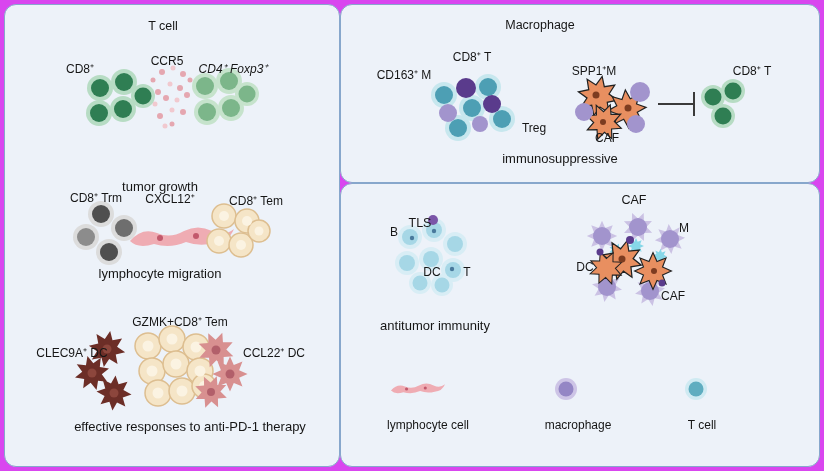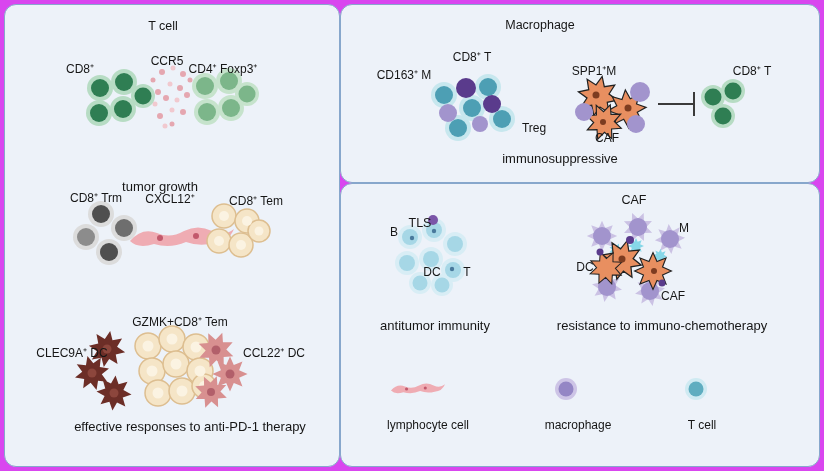--- a/index.html
+++ b/index.html
@@ -268,26 +268,27 @@
     </g>
     <g>
       <circle cx="696" cy="389" r="11" fill="#cfeaf2"></circle>
       <circle cx="696" cy="389" r="7.5" fill="#5fadc0"></circle>
     </g>
   </svg>
 
   <div class="lbl title" style="left:163px;top:27px;">T cell</div>
   <div class="lbl" style="left:80px;top:70px;">CD8⁺</div>
   <div class="lbl" style="left:167px;top:62px;">CCR5</div>
-  <div class="lbl" style="left:223px;top:70px;">CD4⁺ Foxp3⁺</div>
+  <div class="lbl" style="left:233px;top:70px;font-style:italic;">CD4⁺ Foxp3⁺</div>
   <div class="lbl caption" style="left:160px;top:149px;margin-top:38px;">tumor growth</div>
 
   <div class="lbl" style="left:96px;top:199px;">CD8⁺ Trm</div>
   <div class="lbl" style="left:170px;top:200px;">CXCL12⁺</div>
   <div class="lbl" style="left:256px;top:202px;">CD8⁺ Tem</div>
+  <div class="lbl caption" style="left:160px;top:274px;">lymphocyte migration</div>
 
   <div class="lbl" style="left:180px;top:323px;">GZMK+CD8⁺ Tem</div>
   <div class="lbl" style="left:72px;top:354px;">CLEC9A⁺ DC</div>
   <div class="lbl" style="left:274px;top:354px;">CCL22⁺ DC</div>
   <div class="lbl caption" style="left:190px;top:427px;">effective responses to anti-PD-1 therapy</div>
 
   <div class="lbl title" style="left:540px;top:26px;">Macrophage</div>
   <div class="lbl" style="left:472px;top:58px;">CD8⁺ T</div>
   <div class="lbl" style="left:404px;top:76px;">CD163⁺ M</div>
   <div class="lbl" style="left:534px;top:129px;">Treg</div>
@@ -298,19 +299,18 @@
 
   <div class="lbl title" style="left:420px;top:201px;margin-top:23px;">TLS</div>
   <div class="lbl title" style="left:634px;top:201px;">CAF</div>
   <div class="lbl" style="left:394px;top:233px;">B</div>
   <div class="lbl" style="left:432px;top:273px;">DC</div>
   <div class="lbl" style="left:467px;top:273px;">T</div>
   <div class="lbl" style="left:684px;top:229px;">M</div>
   <div class="lbl" style="left:585px;top:268px;">DC</div>
   <div class="lbl" style="left:673px;top:297px;">CAF</div>
   <div class="lbl caption" style="left:435px;top:326px;">antitumor immunity</div>
-  <div class="lbl caption" style="left:662px;top:326px;">resistance to immuno-chemotherapy</div>
 
   <div class="lbl" style="left:428px;top:426px;">lymphocyte cell</div>
   <div class="lbl" style="left:578px;top:426px;">macrophage</div>
   <div class="lbl" style="left:702px;top:426px;">T cell</div>
 
 </div>
 
 </body></html>

